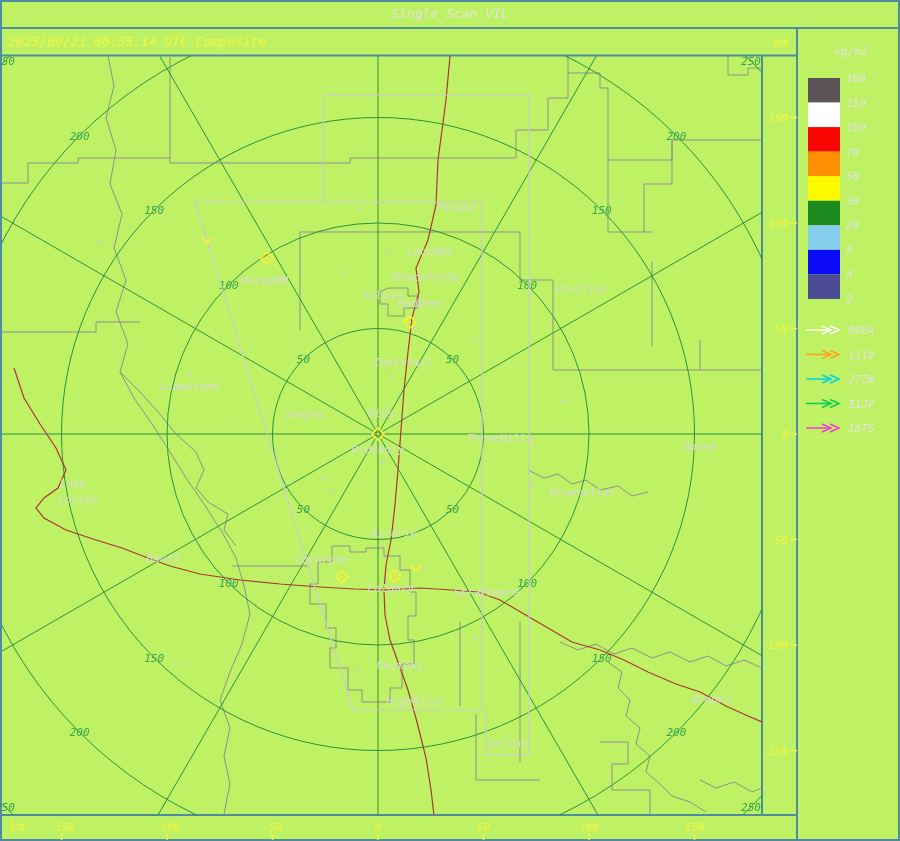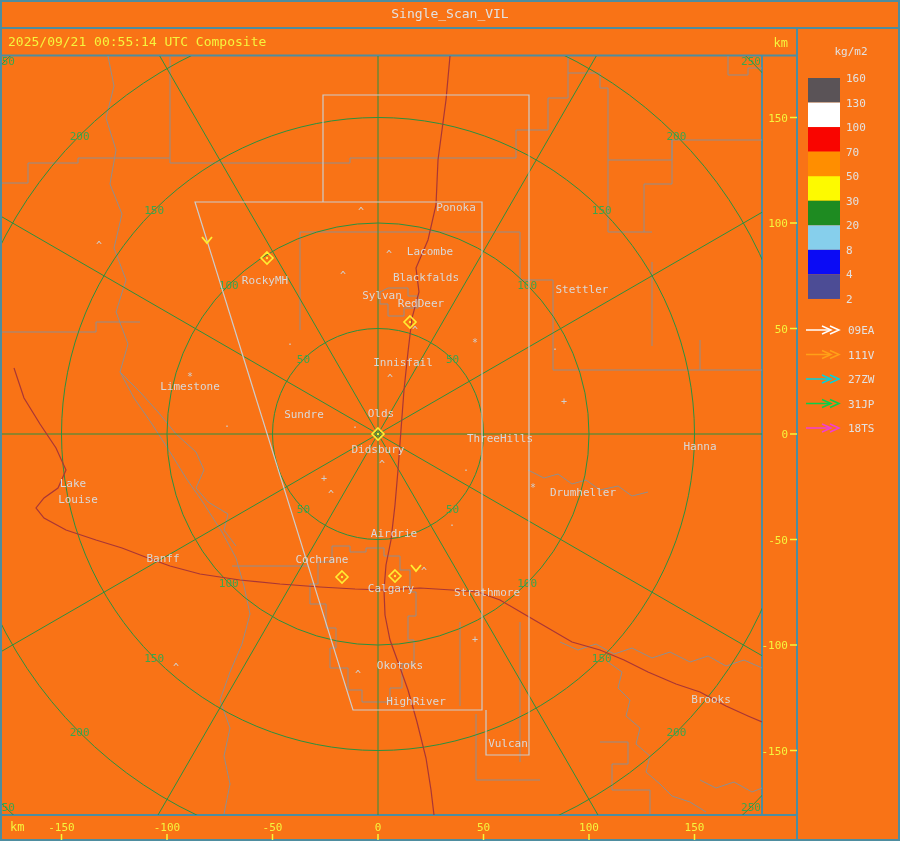--- a/index.html
+++ b/index.html
@@ -1,17 +1,17 @@
 <!DOCTYPE html>
 <html><head>
 <meta charset="utf-8">
 <style>
   html,body{margin:0;padding:0;background:#000;}
-  #screen{position:relative;width:900px;height:841px;background:#f97316;overflow:hidden;
-          font-family:"DejaVu Sans Mono","Liberation Mono",monospace;}
+  #screen{position:relative;width:900px;height:841px;background:#bef264;overflow:hidden;
+          font-family:"DejaVu Sans Mono","Liberation Mono",monospace;font-style:italic;}
   svg{position:absolute;left:0;top:0;}
   text{font-family:"DejaVu Sans Mono","Liberation Mono",monospace;}
   .t-title{font-size:13px;fill:#e2e2e2;}
   .t-stamp{font-size:13px;fill:#f5f53d;}
   .t-axis{font-size:11px;fill:#f5f53d;}
   .t-unit{font-size:12px;fill:#f5f53d;}
   .t-legend{font-size:11px;fill:#e2e2e2;}
   .t-city{font-size:11px;fill:#d9d9d9;}
   .t-ring{font-size:11px;fill:#3aa64e;}
   .t-point{font-size:10px;fill:#cfcfcf;}

